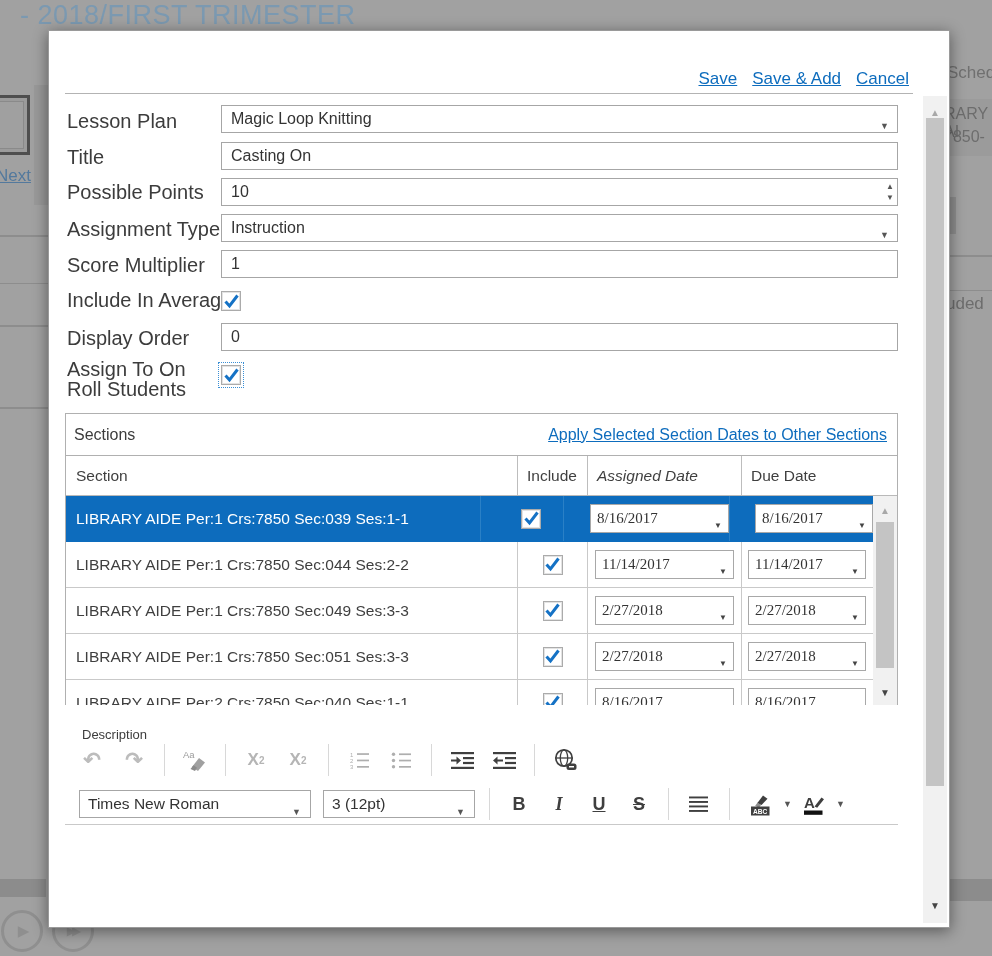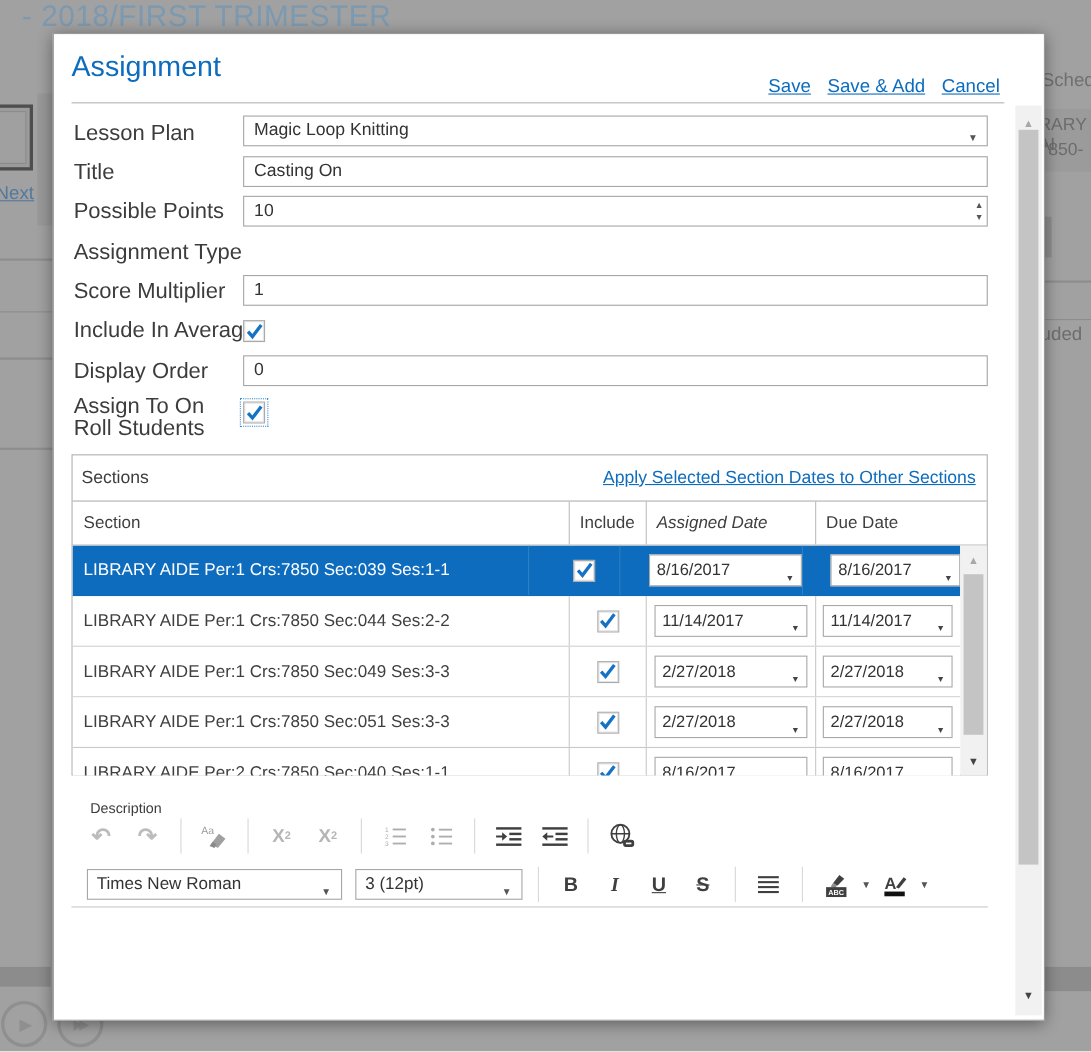--- a/index.html
+++ b/index.html
@@ -67,21 +67,21 @@
   .srow > div { display:flex; align-items:center; border-right:1px solid #c9c9c9; }
   .srow .cell-section { width:452px; padding-left:10px; font-size:15.5px; color:#3f3f3f; }
   .srow .cell-include { width:70px; justify-content:center; }
   .srow .cell-assigned { width:154px; }
   .srow .cell-due { width:131px; border-right:none; }
   .srow.selected { background:#0d6cbd; border-bottom-color:#0d6cbd;gap:19px; }
   .srow.selected > div { border-right-color:#2a80c6; }
   .srow.selected .cell-section { color:#fff; }
   .srow .chk { position:relative; }
   .datefield { position:relative; height:29px; background:#fff; border:1px solid #a8a8a8; display:flex;
-               align-items:center; font-size:15px; color:#333; padding-left:6px; }
+               align-items:center; font-size:15px; color:#333; padding-left:6px;font-family:Liberation Serif, serif; }
   .cell-assigned .datefield { width:139px; margin-left:7px; }
   .cell-due .datefield { width:118px; margin-left:6px; }
   .datefield .df-caret { position:absolute; right:6px; top:10px; }
   .df-caret::after { content:"▼"; font-size:8px; color:#444; }
 
   
   .sbar { position:absolute; background:#f1f1f1; }
   .sbar .arr-up, .sbar .arr-down { position:absolute; left:0; width:100%; text-align:center; }
   .arr-up::after { content:"▲"; font-size:10px; color:#a8a8a8; }
   .arr-down::after { content:"▼"; font-size:10px; color:#444; }
@@ -139,21 +139,20 @@
   <div class="bg-el bg-smallbox"></div>
   <div class="hline" style="left:940px;top:255px;width:52px;height:2px"></div>
   <div class="hline" style="left:940px;top:290px;width:52px;height:1px"></div>
   <div class="bg-el bg-uded">uded</div>
   <div class="bg-el bg-band-r"></div>
   <div class="bg-el bg-band-l"></div>
   <div class="bg-circle play" style="left:1px;top:910px;"></div>
   <div class="bg-circle ff" style="left:52px;top:910px;"></div>
 
   <div class="modal">
-    <div class="m-title">Assignment</div>
     <div class="m-actions">
       <a>Save</a>
       <a>Save &amp; Add</a>
       <a>Cancel</a>
     </div>
     <div class="m-divider"></div>
 
     <div class="lbl" style="top:79px">Lesson Plan</div>
     <div class="selbox" style="top:74px">
       <span>Magic Loop Knitting</span>
@@ -166,20 +165,24 @@
     <div class="lbl" style="top:150px">Possible Points</div>
     <div class="selbox" style="top:147px">
       <span>10</span>
       <span class="spinner">
           <span>▲</span>
           <span>▼</span>
         </span>
     </div>
 
     <div class="lbl" style="top:187px">Assignment Type</div>
+    <div class="selbox" style="top:183px">
+      <span>Instruction</span>
+      <span class="sel-caret"></span>
+    </div>
 
     <div class="lbl" style="top:223px">Score Multiplier</div>
     <input class="tb" style="top: 219px;" readonly="" value="1">
 
     <div class="lbl" style="top:258px">Include In Average</div>
     <div class="chk" style="left:172px;top:260px">
       <svg width="15" height="13" viewBox="0 0 15 13">
           <polyline points="1.5,6.5 5.5,11 13.5,0.5" fill="none" stroke="#1572c5" stroke-width="3"></polyline>
         </svg>
     </div>

